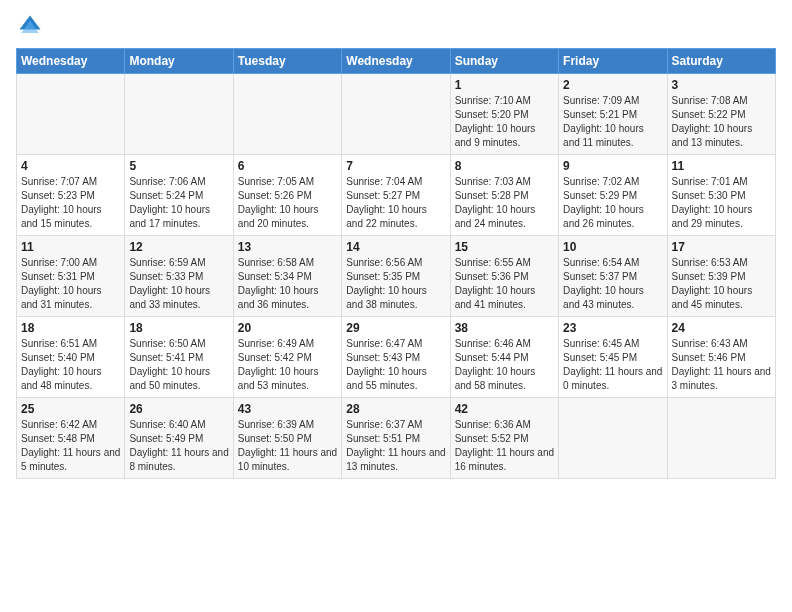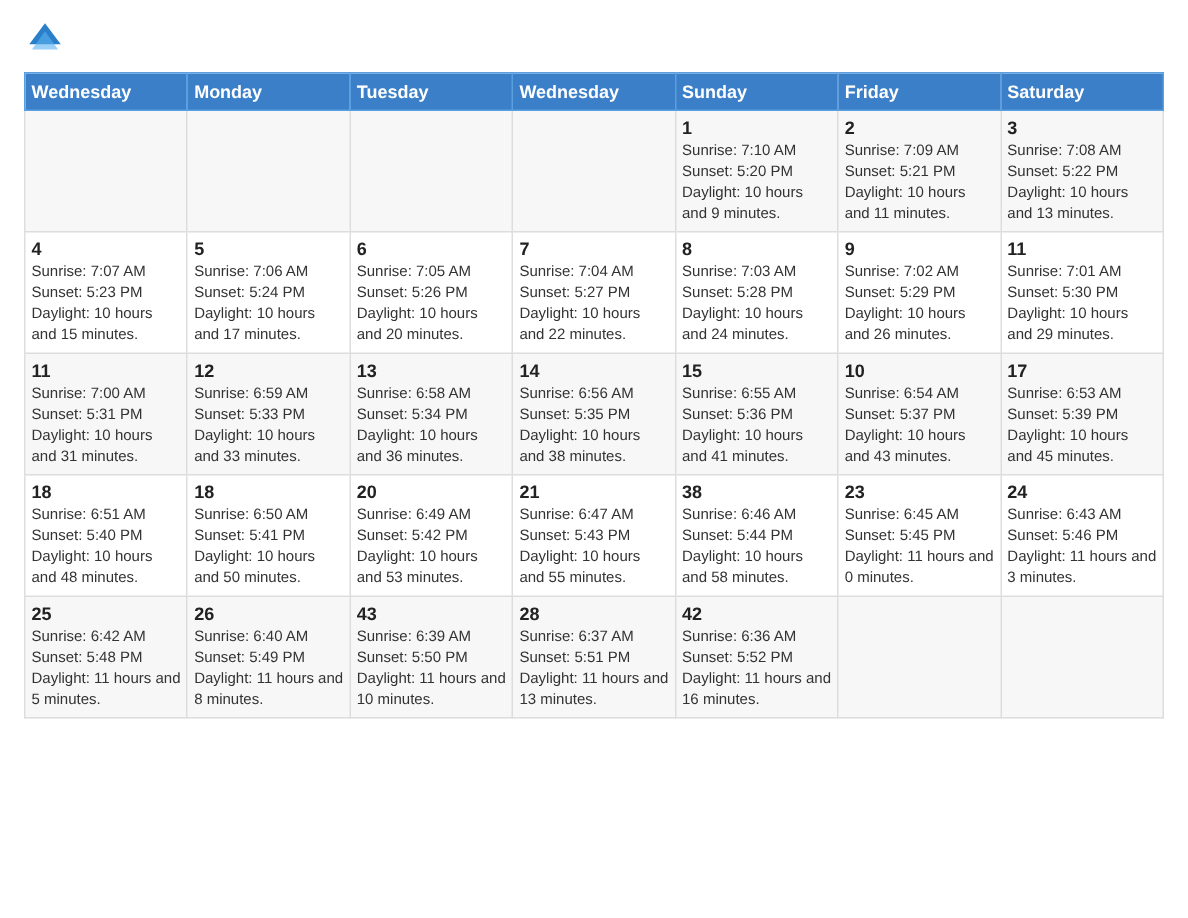--- a/index.html
+++ b/index.html
@@ -214,21 +214,21 @@
           </td>
           <td>
             <div class="day-num">18</div>
             <div class="day-info">Sunrise: 6:50 AM<br>Sunset: 5:41 PM<br>Daylight: 10 hours and 50 minutes.</div>
           </td>
           <td>
             <div class="day-num">20</div>
             <div class="day-info">Sunrise: 6:49 AM<br>Sunset: 5:42 PM<br>Daylight: 10 hours and 53 minutes.</div>
           </td>
           <td>
-            <div class="day-num">21</div>
+            <div class="day-num">29</div>
             <div class="day-info">Sunrise: 6:47 AM<br>Sunset: 5:43 PM<br>Daylight: 10 hours and 55 minutes.</div>
           </td>
           <td>
             <div class="day-num">38</div>
             <div class="day-info">Sunrise: 6:46 AM<br>Sunset: 5:44 PM<br>Daylight: 10 hours and 58 minutes.</div>
           </td>
           <td>
             <div class="day-num">23</div>
             <div class="day-info">Sunrise: 6:45 AM<br>Sunset: 5:45 PM<br>Daylight: 11 hours and 0 minutes.</div>
           </td>

